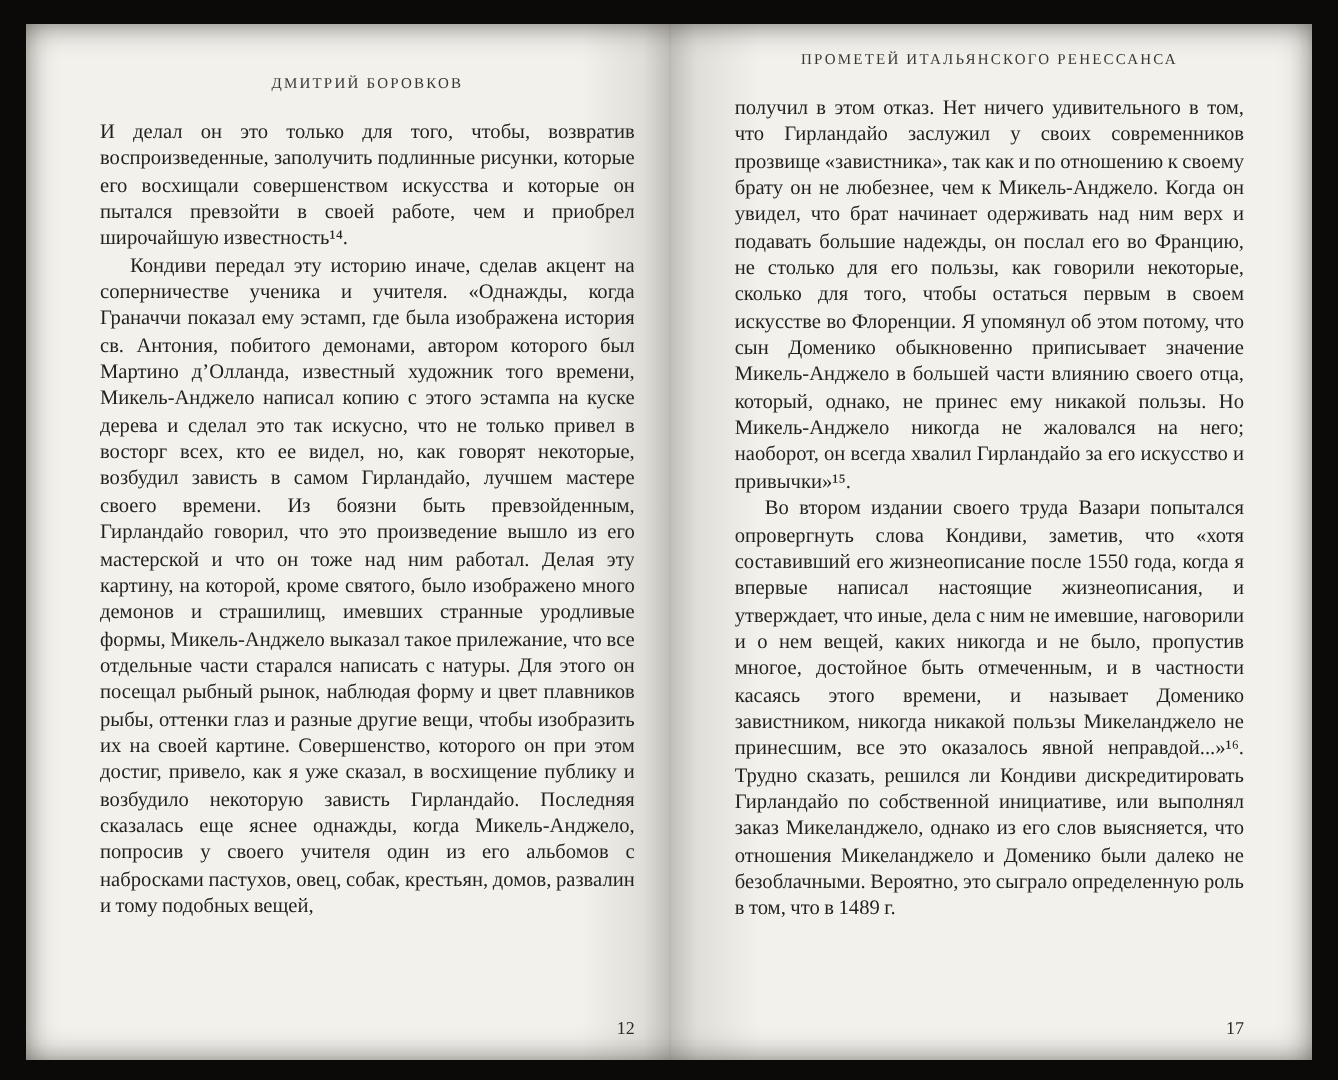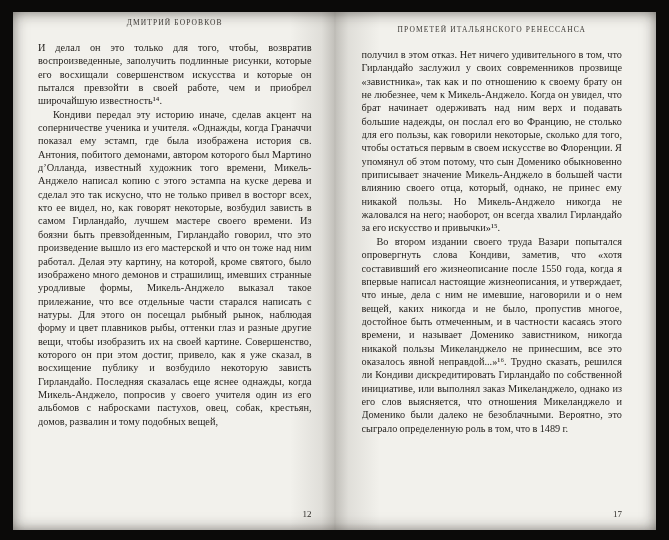--- a/index.html
+++ b/index.html
@@ -49,21 +49,21 @@
   }
   .page {
     flex: 1 1 50%;
     display: flex;
     flex-direction: column;
     box-sizing: border-box;
     position: relative;
     z-index: 1;
     color: #1d1b18;
   }
-  .page.left  { padding: 6px 23px 8px 25px; }
+  .page.left  { padding: 25px 23px 8px 25px; margin-left: 12px; }
   .page.right { padding: 13px 34px 8px 27px; }
   .running-header {
     text-align: center;
     font-size: 7.5px;
     letter-spacing: 1.1px;
     color: #3a3733;
     text-transform: uppercase;
     flex: 0 0 auto;
   }
   .page-body {

